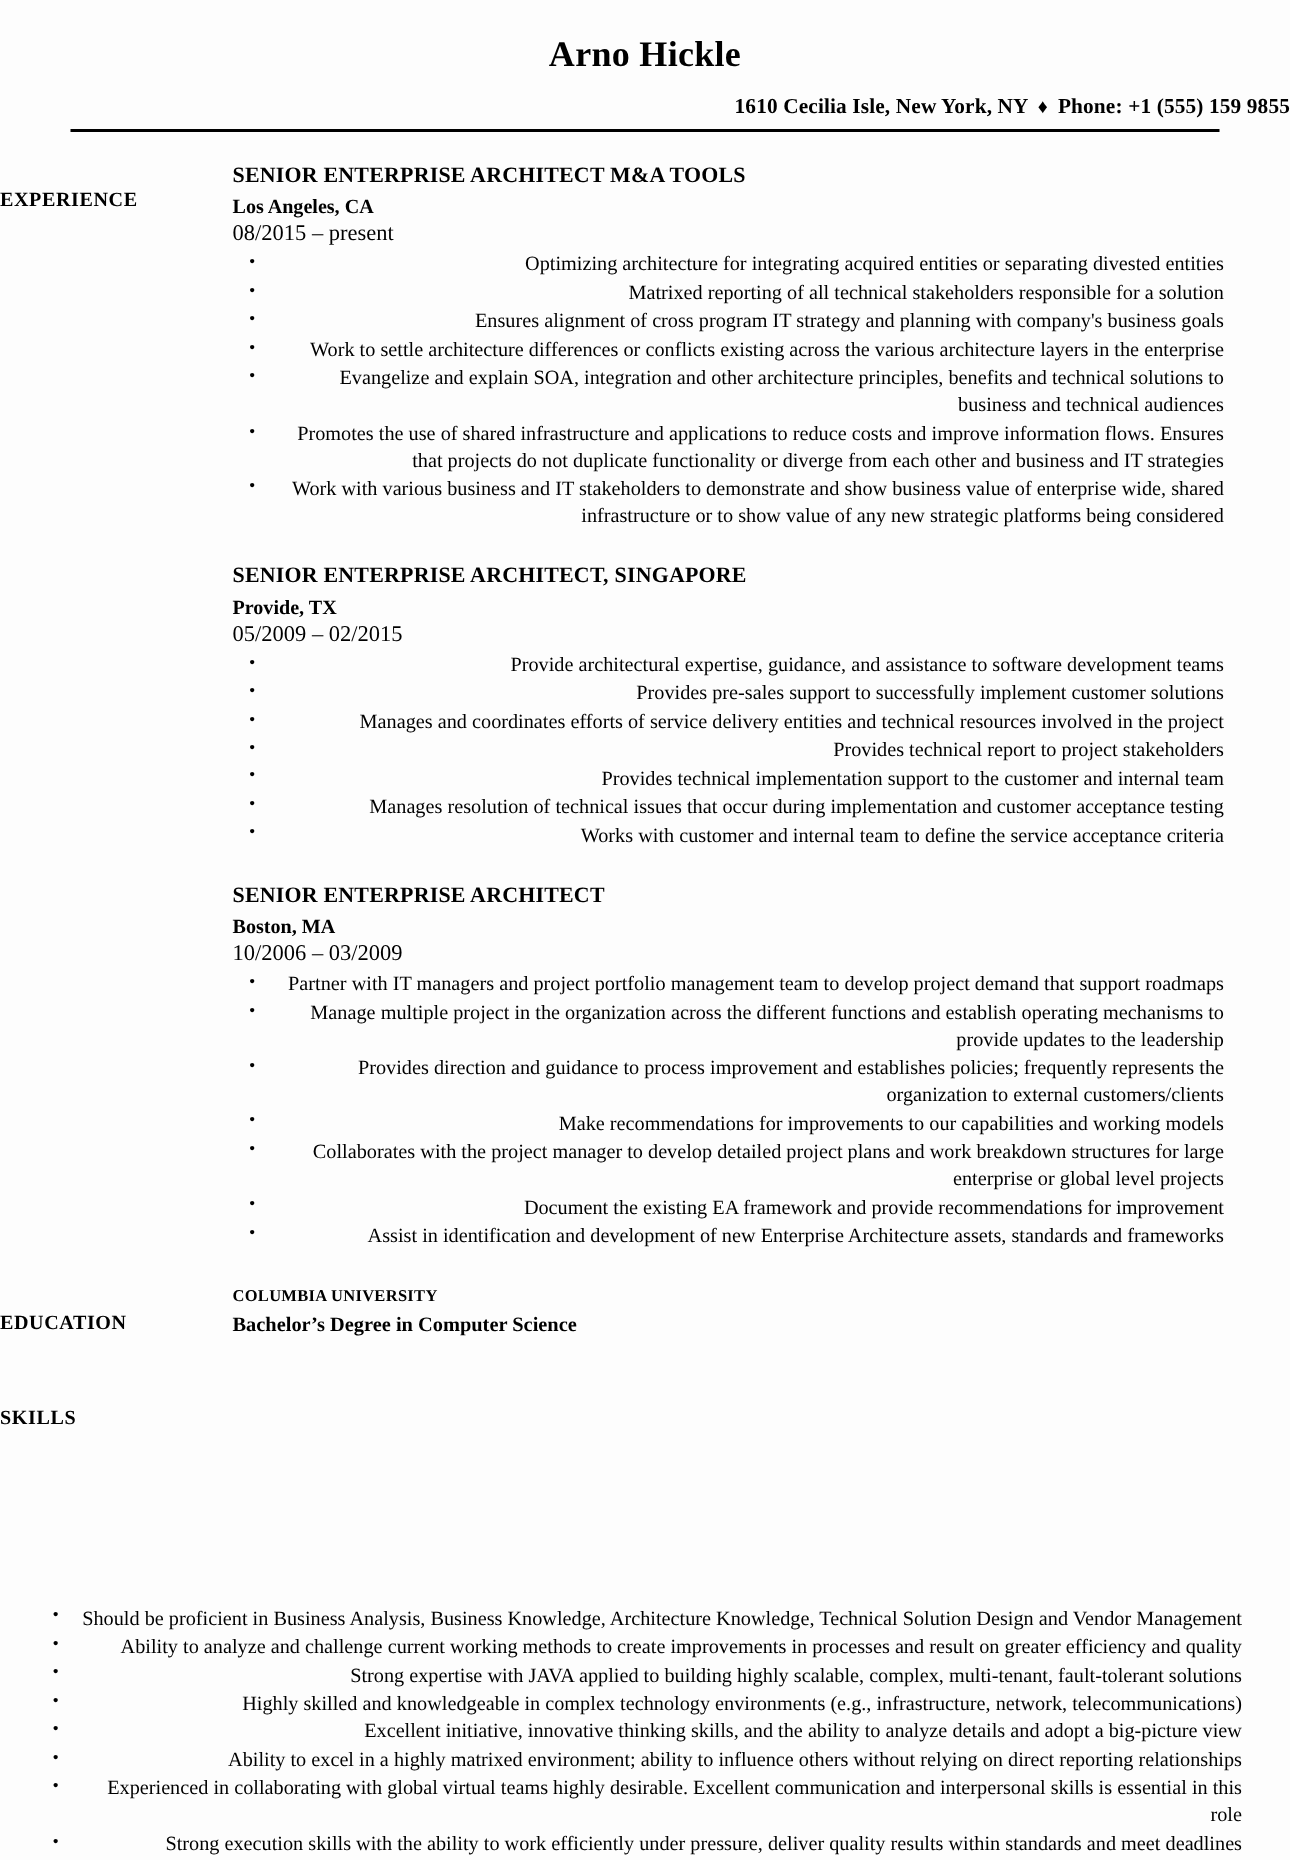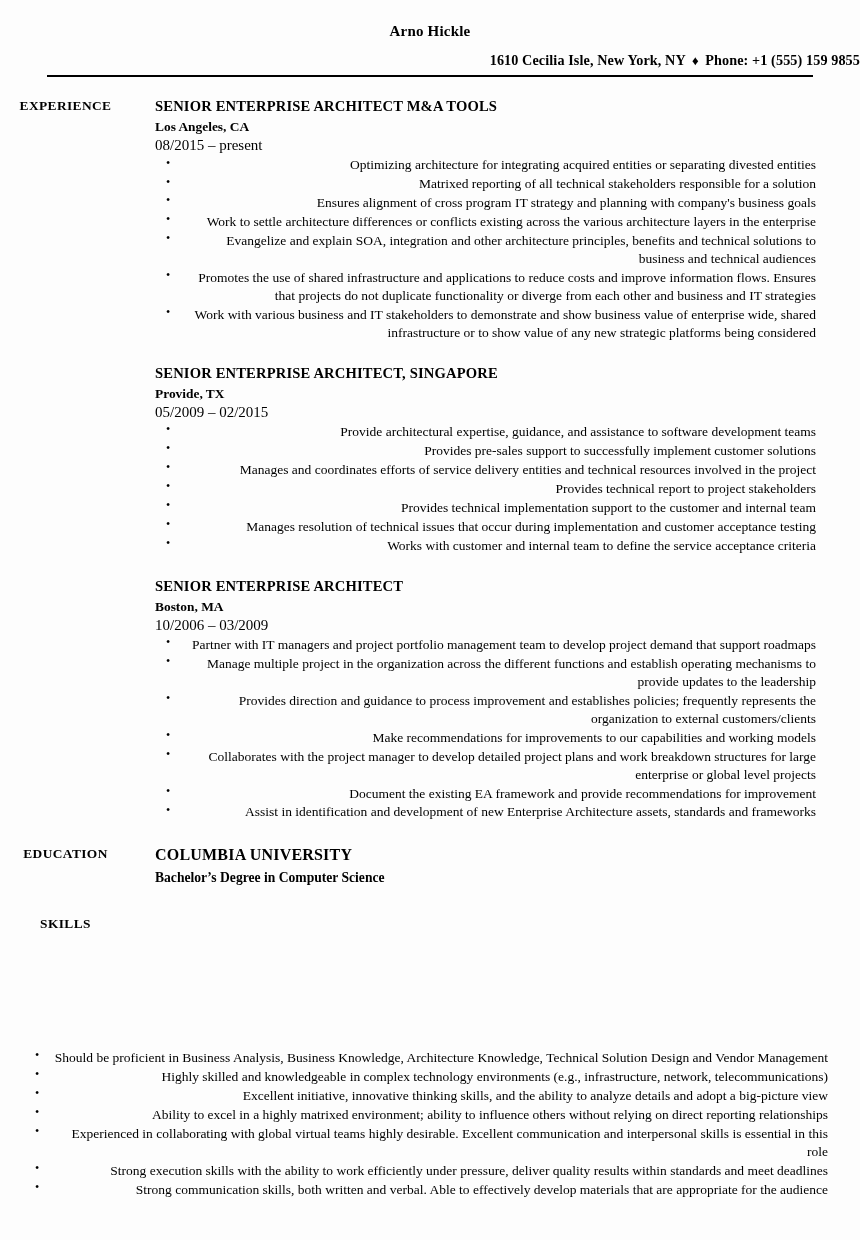--- a/index.html
+++ b/index.html
@@ -25,21 +25,21 @@
     padding: 0;
     overflow: hidden;
   }
 
   
   .header {
     padding-top: 22px;
   }
   .name {
     text-align: center;
-    font-size: 15px;
+    font-size: 24px;
     font-weight: bold;
     letter-spacing: 0.2px;
     line-height: 1.25;
   }
   .contact {
     text-align: right;
     font-size: 14.2px;
     font-weight: bold;
     margin-top: 11px;
     letter-spacing: 0.1px;
@@ -56,25 +56,26 @@
   }
 
   
   .section {
     display: flex;
     align-items: flex-start;
   }
   .section-label-col {
     width: 131px;
     flex: 0 0 131px;
-    text-align: center;
+    text-align: left;
     font-size: 13.4px;
     font-weight: bold;
     letter-spacing: 0.4px;
     padding-top: 1px;
+    margin-top: 16px;
   }
   .section-body-col {
     flex: 1 1 auto;
     padding-left: 24px;
     padding-right: 48px;
   }
 
   #experience-section { margin-top: 20px; }
   #education-section  { margin-top: 24px; }
   #skills-section     { margin-top: 28px; flex-direction: column; }
@@ -119,21 +120,21 @@
   ul.bullets > li::before {
     content: "\2022";
     position: absolute;
     left: 11px;
     top: -0.5px;
     font-size: 12px;
   }
 
   
   .edu-school {
-    font-size: 16px;
+    font-size: 11px;
     font-weight: bold;
     letter-spacing: 0.2px;
     line-height: 1.3;
   }
   .edu-degree {
     font-size: 13.6px;
     font-weight: bold;
     margin-top: 3px;
     line-height: 1.3;
   }
@@ -219,20 +220,22 @@
       <div class="edu-school">COLUMBIA UNIVERSITY</div>
       <div class="edu-degree">Bachelor’s Degree in Computer Science</div>
     </div>
   </div>
 
   <div class="section" id="skills-section">
     <div class="section-label-col">SKILLS</div>
     <div class="section-body-col">
       <ul class="bullets">
         <li>Should be proficient in Business Analysis, Business Knowledge, Architecture Knowledge, Technical Solution Design and Vendor Management</li>
+        <li>Ability to analyze and challenge current working methods to create improvements in processes and result on greater efficiency and quality</li>
+        <li>Strong expertise with JAVA applied to building highly scalable, complex, multi-tenant, fault-tolerant solutions</li>
         <li>Highly skilled and knowledgeable in complex technology environments (e.g., infrastructure, network, telecommunications)</li>
         <li>Excellent initiative, innovative thinking skills, and the ability to analyze details and adopt a big-picture view</li>
         <li>Ability to excel in a highly matrixed environment; ability to influence others without relying on direct reporting relationships</li>
         <li>Experienced in collaborating with global virtual teams highly desirable. Excellent communication and interpersonal skills is essential in this role</li>
         <li>Strong execution skills with the ability to work efficiently under pressure, deliver quality results within standards and meet deadlines</li>
         <li>Strong communication skills, both written and verbal. Able to effectively develop materials that are appropriate for the audience</li>
       </ul>
     </div>
   </div>
 

